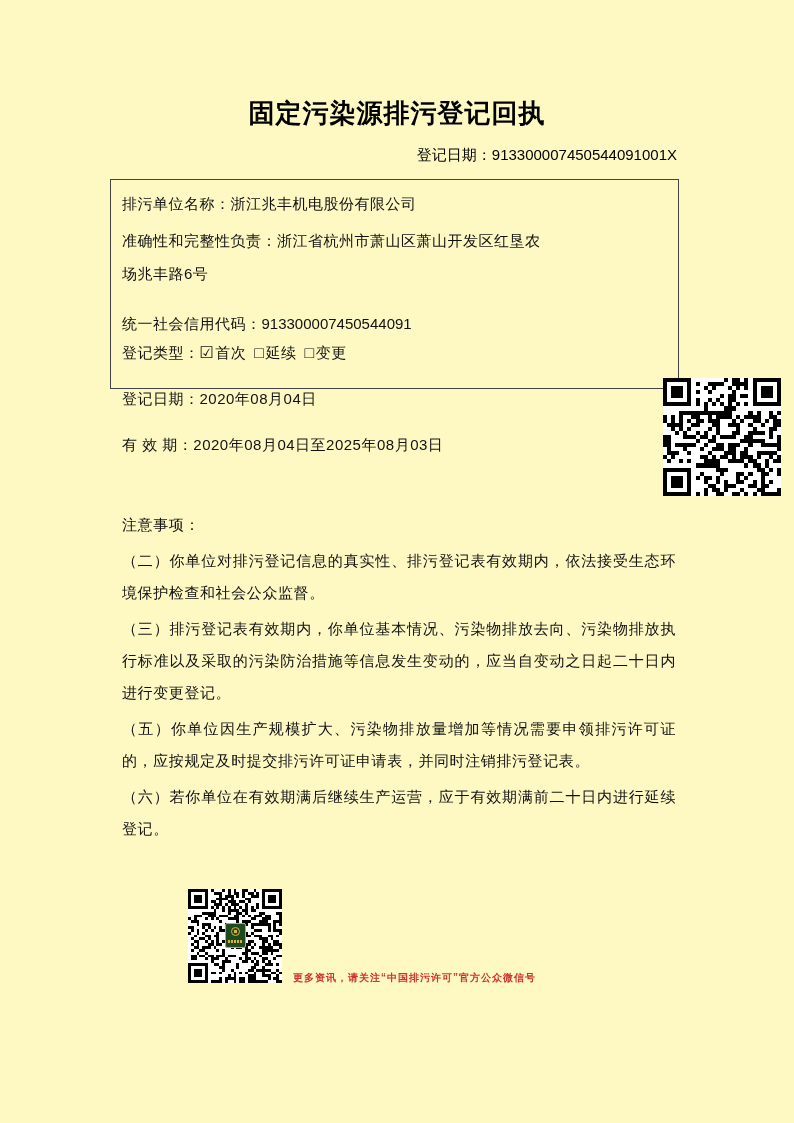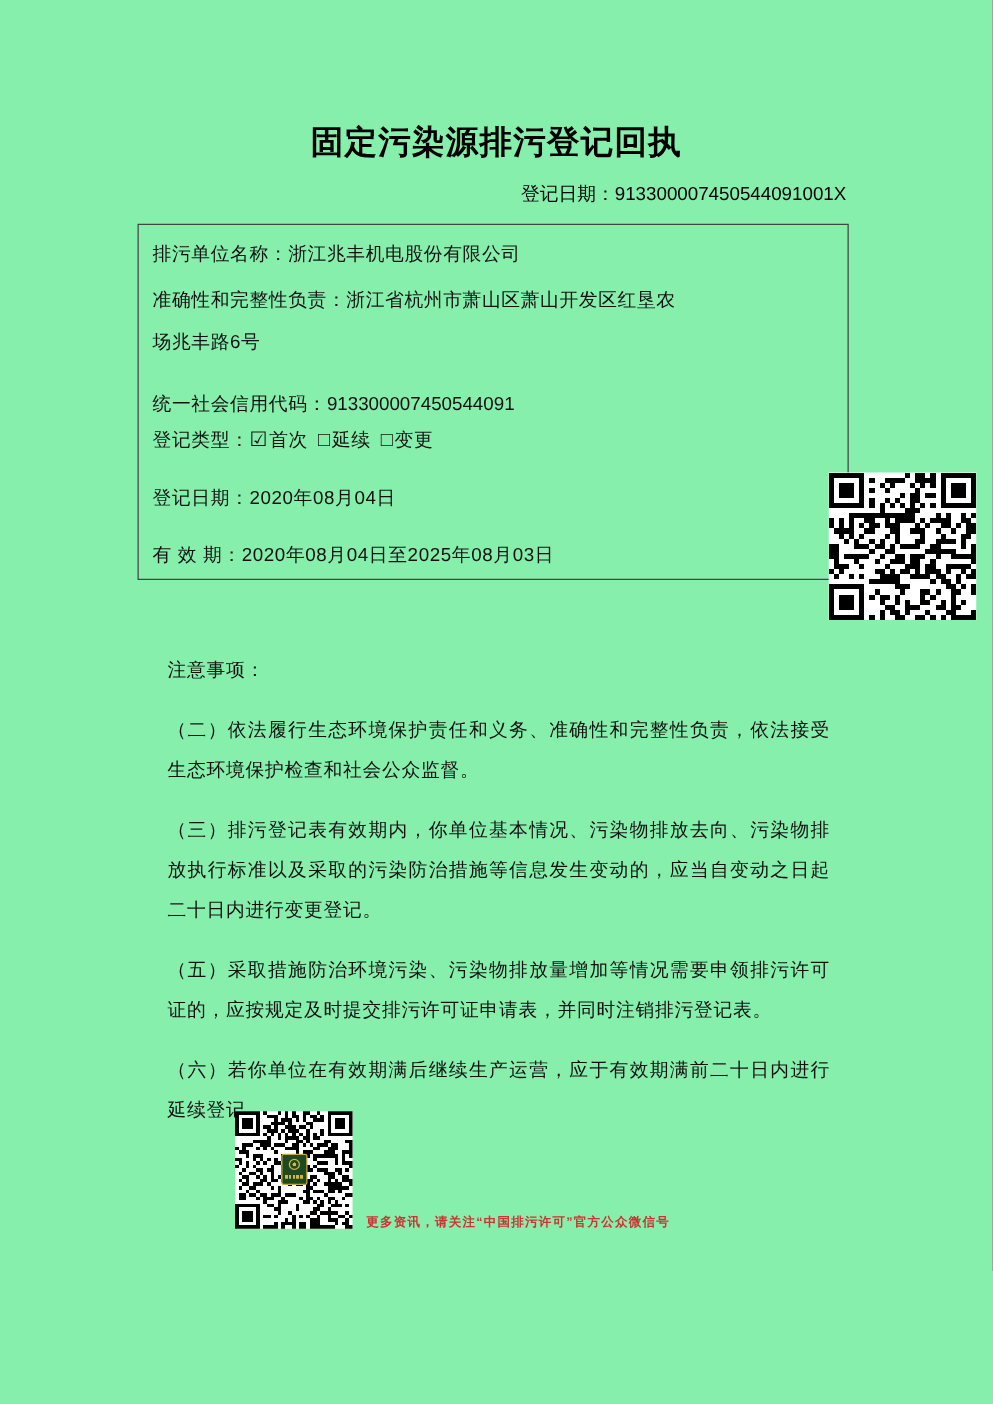--- a/index.html
+++ b/index.html
@@ -1,37 +1,37 @@
 <!DOCTYPE html>
 <html><head>
 <meta charset="utf-8">
 <style>
   html, body { margin: 0; padding: 0; background: #888; }
   .page {
     position: relative;
     width: 794px; height: 1123px;
     margin: 0 auto;
-    background: #86efac;
+    background: #fef9c3;
     font-family: "Liberation Sans", "DejaVu Sans", sans-serif;
     color: #1a1a1a;
     overflow: hidden;
   }
   .title {
     position: absolute; top: 96px; left: 0; width: 794px;
     text-align: center;
     font-size: 26px; font-weight: 700; letter-spacing: 1px;
     color: #000;
   }
   .regno-line {
     position: absolute; top: 146px; right: 117px;
     font-size: 15px; color: #000;
   }
   .info-box {
     position: absolute; left: 110px; top: 179px;
-    width: 569px; height: 285px;
+    width: 569px; height: 210px;
     border: 1px solid #444;
     box-sizing: border-box;
   }
   .info-row {
     position: absolute; left: 11px; width: 432px;
     font-size: 15px; line-height: 33px; color: #111;
     letter-spacing: 0.5px;
   }
   .row-name    { top: 7px; }
   .row-address { top: 44px; }
@@ -62,21 +62,21 @@
   }
   .qr-logo-text {
     position: absolute; left: 2px; top: 16px; width: 15px; height: 3px;
     background: repeating-linear-gradient(90deg, #d4b43f 0 2px, transparent 2px 3px);
   }
   .notes {
     position: absolute; left: 118px; top: 505px; width: 562px;
     font-size: 15px; line-height: 32px; color: #111;
     text-align: justify; letter-spacing: 0.6px;
   }
-  .notes p { margin: 16px; }
+  .notes p { margin: 4px; }
   .notes-heading { text-align: left; }
   .footer-caption {
     position: absolute; left: 293px; top: 971px;
     font-size: 10px; color: #cc3333; letter-spacing: 1px;
     font-weight: 600;
   }
 </style>
 </head>
 <body>
 
@@ -500,23 +500,23 @@
           <rect x="25" y="28" width="1" height="1"></rect>
           <rect x="26" y="28" width="1" height="1"></rect>
           <rect x="27" y="28" width="1" height="1"></rect>
           <rect x="28" y="28" width="1" height="1"></rect>
         </svg>
       </div>
   </div>
 
   <div class="notes">
     <p class="notes-heading">注意事项：</p>
-    <p>（二）依法履行生态环境保护责任和义务、准确性和完整性负责，依法接受生态环境保护检查和社会公众监督。</p>
+    <p>（二）你单位对排污登记信息的真实性、排污登记表有效期内，依法接受生态环境保护检查和社会公众监督。</p>
     <p>（三）排污登记表有效期内，你单位基本情况、污染物排放去向、污染物排放执行标准以及采取的污染防治措施等信息发生变动的，应当自变动之日起二十日内进行变更登记。</p>
-    <p>（五）采取措施防治环境污染、污染物排放量增加等情况需要申领排污许可证的，应按规定及时提交排污许可证申请表，并同时注销排污登记表。</p>
+    <p>（五）你单位因生产规模扩大、污染物排放量增加等情况需要申领排污许可证的，应按规定及时提交排污许可证申请表，并同时注销排污登记表。</p>
     <p>（六）若你单位在有效期满后继续生产运营，应于有效期满前二十日内进行延续登记。</p>
   </div>
 
   <div class="qr qr-footer">
       <svg viewBox="0 0 33 33" preserveAspectRatio="none" fill="#000" shape-rendering="crispEdges">
         <rect x="0" y="0" width="1" height="1"></rect>
         <rect x="1" y="0" width="1" height="1"></rect>
         <rect x="2" y="0" width="1" height="1"></rect>
         <rect x="3" y="0" width="1" height="1"></rect>
         <rect x="4" y="0" width="1" height="1"></rect>

